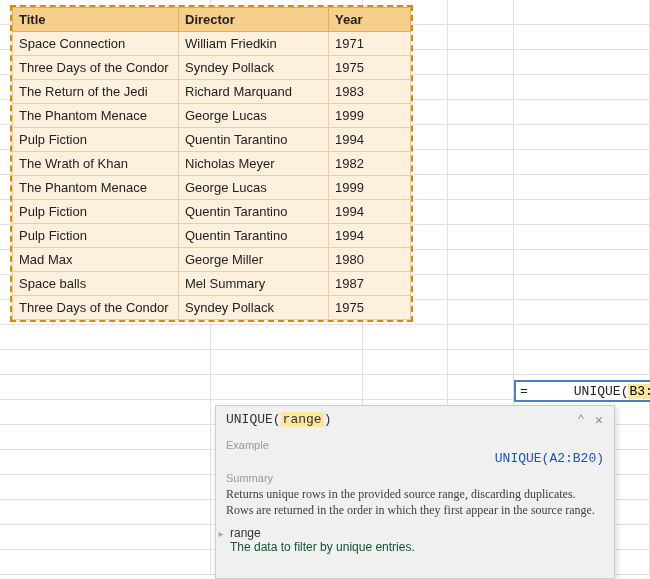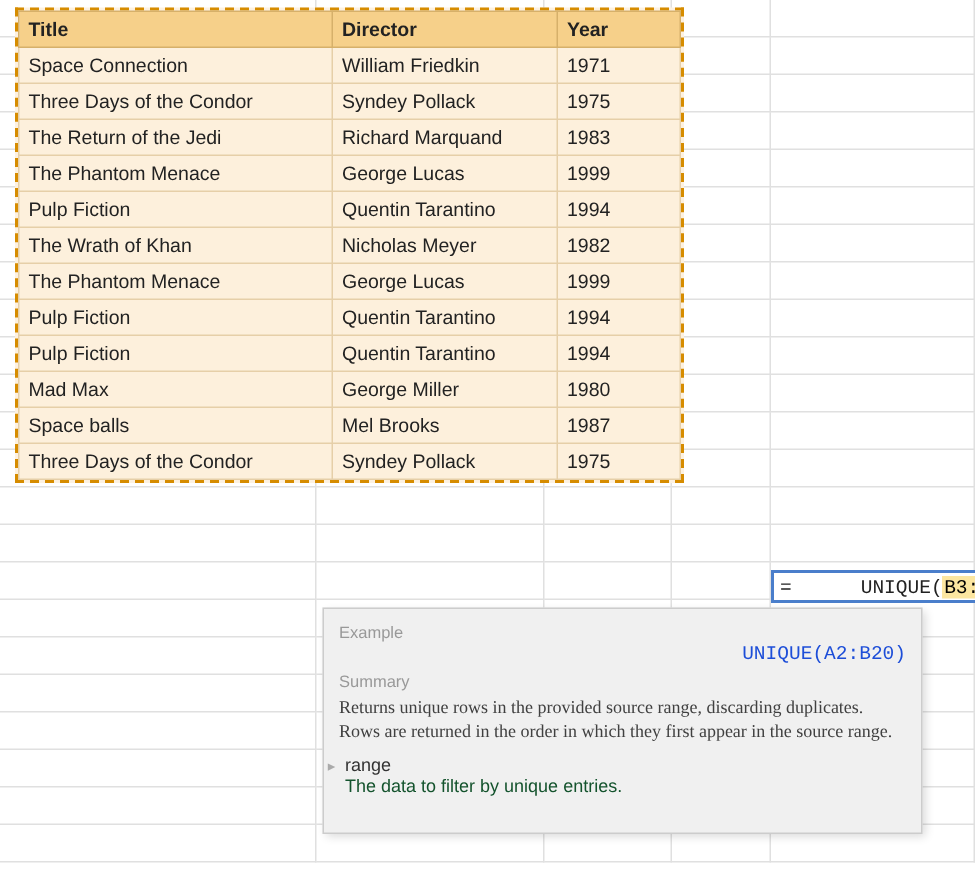--- a/index.html
+++ b/index.html
@@ -44,21 +44,21 @@
       padding: 4px 6px;
       border: 1px solid #d6b06a;
       height: 24px;
     }
     td {
       padding: 4px 6px;
       border: 1px solid #e6cfa8;
       background: #fdf0dc;
       height: 24px;
     }
-    .col-title { width: 209px; }
+    .col-title { width: 166px; }
     .col-dir { width: 150px; }
     .col-year { width: 82px; }
     
     .formula-cell {
       position: absolute;
       top: 380px;
       left: 514px;
       border: 2px solid #4a7ecb;
       background: #fff;
       font-family: "Courier New", monospace;
@@ -299,40 +299,47 @@
           <td>Quentin Tarantino</td>
           <td>1994</td>
         </tr>
         <tr>
           <td>Mad Max</td>
           <td>George Miller</td>
           <td>1980</td>
         </tr>
         <tr>
           <td>Space balls</td>
-          <td>Mel Brooks</td>
+          <td>Mel Summary</td>
           <td>1987</td>
         </tr>
         <tr>
           <td>Three Days of the Condor</td>
           <td>Syndey Pollack</td>
           <td>1975</td>
         </tr>
       </tbody>
   </table>
 </div>
 
 <div class="formula-cell">
   <span class="eq">=</span>
     <span class="fn">UNIQUE</span>
     <span class="paren">(</span>
     <span class="ref">B3:D15</span>
 </div>
 
 <div class="tooltip">
+  <div class="tooltip-head">
+    <div class="sig">
+      <span>UNIQUE(</span><span class="arg">range</span><span>)</span>
+    </div>
+    <div class="ico">⌃</div>
+    <div class="ico">✕</div>
+  </div>
   <div class="tooltip-body">
     <div class="label">Example</div>
     <div class="ex-code">UNIQUE(A2:B20)</div>
     <div class="label">Summary</div>
     <div class="summary-text">Returns unique rows in the provided source range, discarding duplicates. Rows are returned in the order in which they first appear in the source range.</div>
     <div class="range-sec">
       <div class="arr">▸</div>
       <div class="txt">
         <div class="rname">range</div>
         <div class="rdesc">The data to filter by unique entries.</div>

